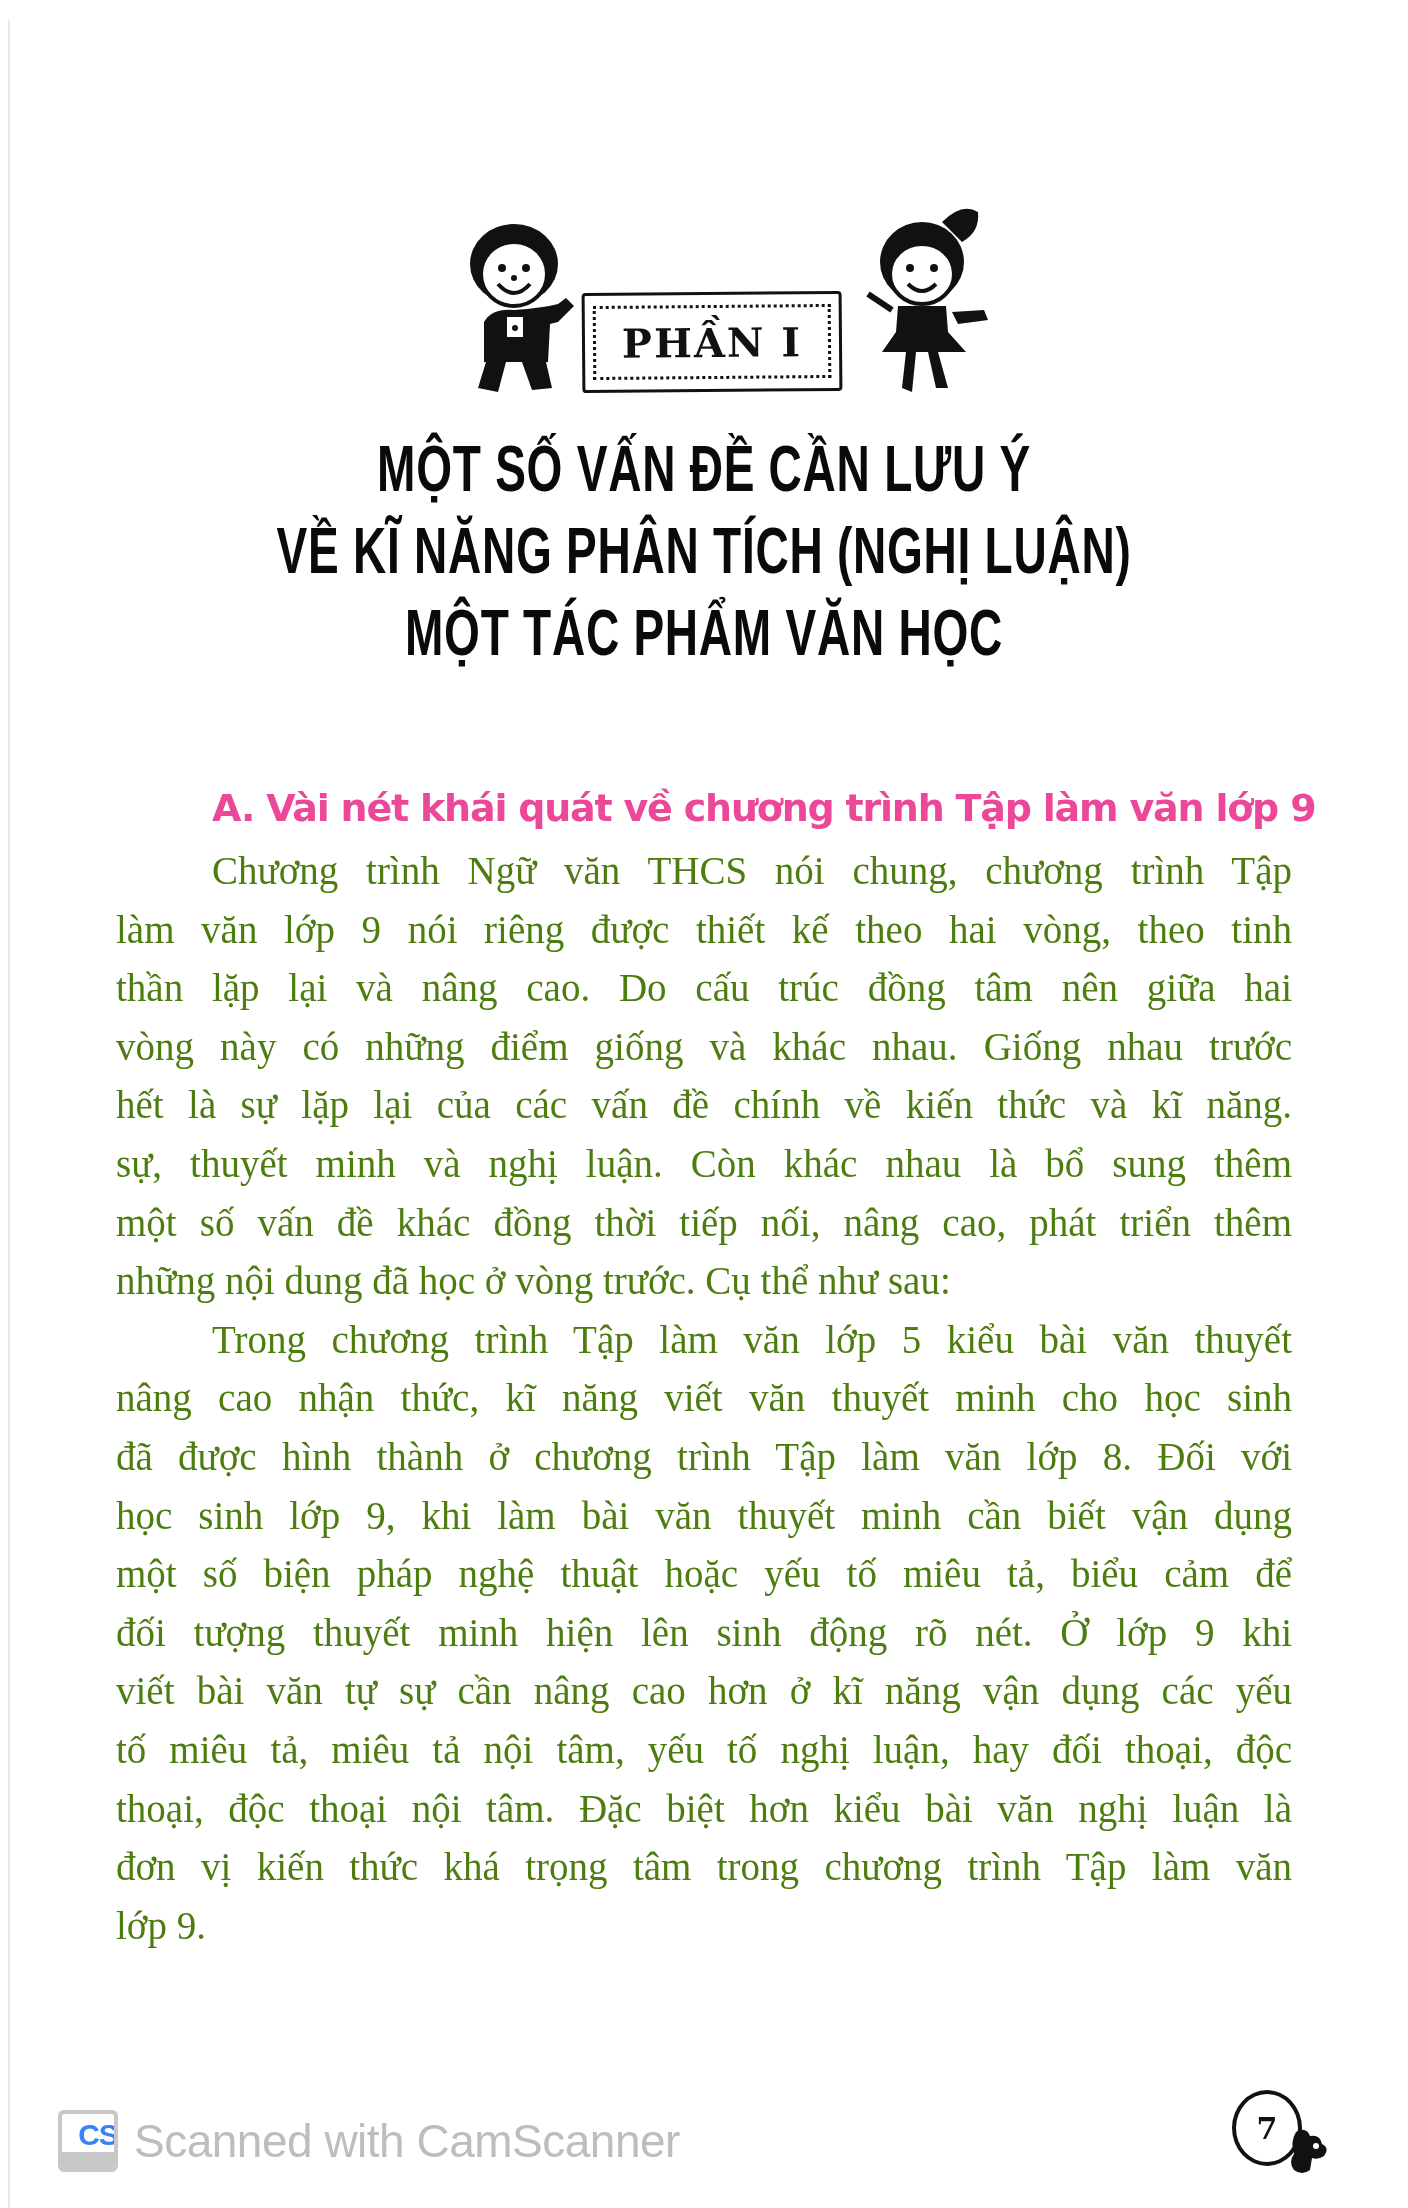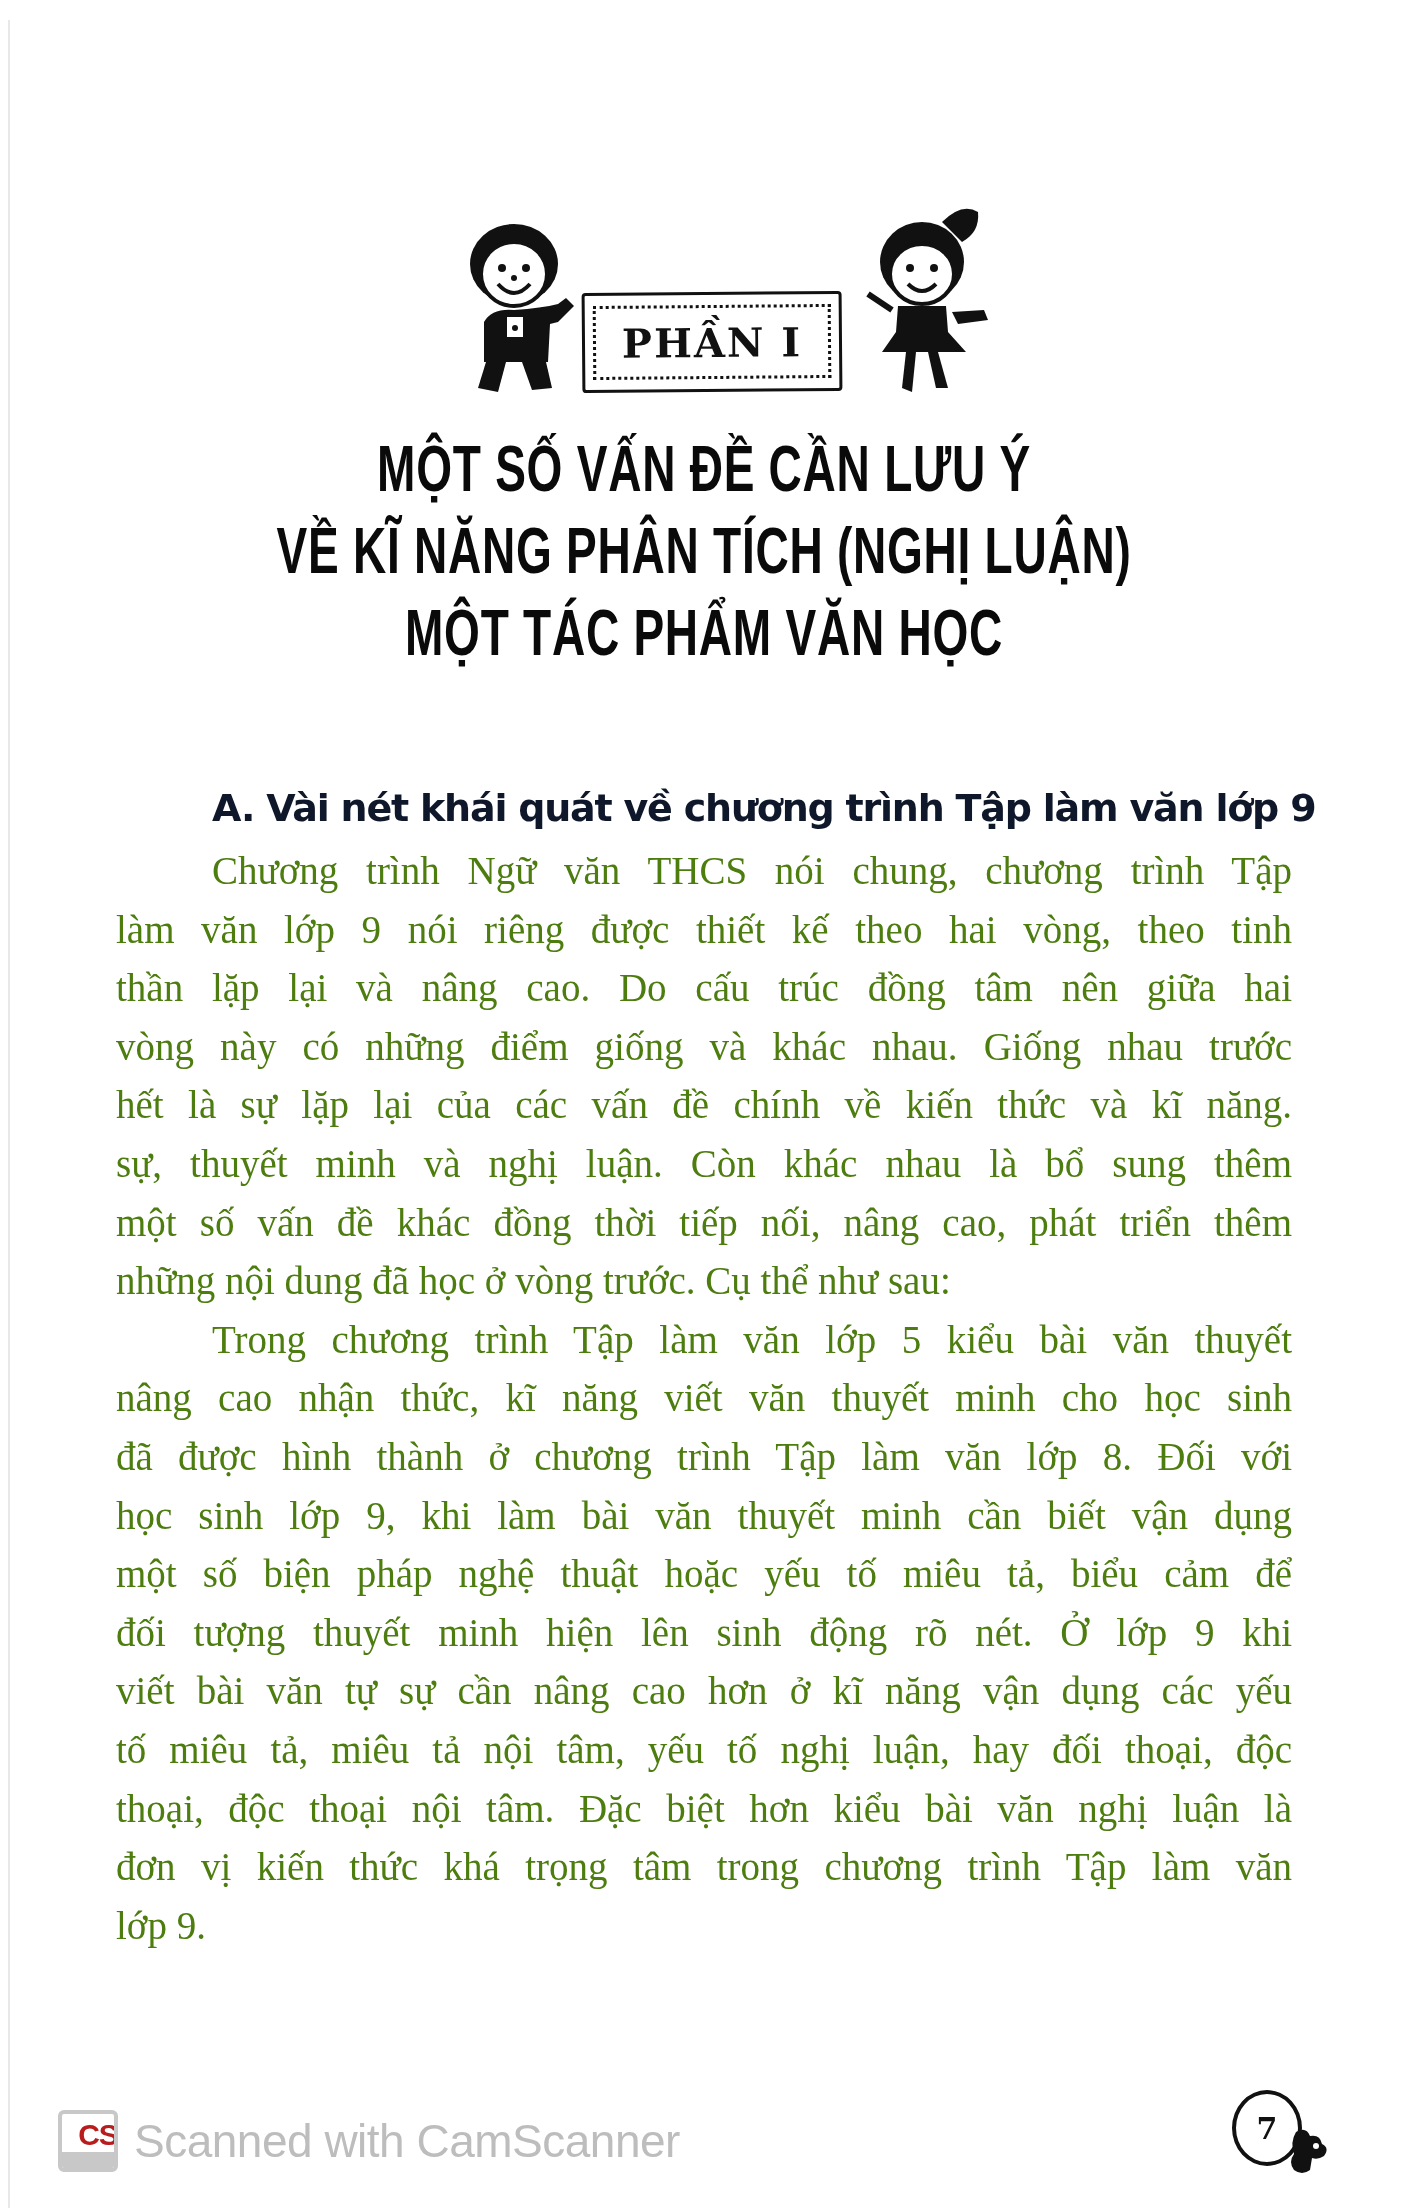--- a/index.html
+++ b/index.html
@@ -82,21 +82,21 @@
     
     .section-heading {
       position: absolute;
       left: 212px; top: 784px;
       font-family: "DejaVu Sans", "Liberation Sans", sans-serif;
       font-weight: bold;
       font-size: 38px;
       line-height: 48px;
       white-space: nowrap;
       letter-spacing: -1.2px;
-      color: #0f172a;
+      color: #ec4899;
     }
     
     .body-text {
       position: absolute;
       left: 116px; top: 842px;
       width: 1176px;
     }
     .line {
       font-family: "Liberation Serif", "DejaVu Serif", serif;
       font-size: 39px;
@@ -126,21 +126,21 @@
       background: #fff;
       overflow: hidden;
     }
     .cs-logo-text {
       position: absolute;
       left: 0; top: 4px; width: 72px;
       text-align: center;
       font-family: "Liberation Sans", "DejaVu Sans", sans-serif;
       font-weight: bold;
       font-size: 30px;
-      color: #b91c1c;
+      color: #3b82f6;
       letter-spacing: -1px;
     }
     .cs-logo-bar {
       position: absolute;
       left: 0; bottom: 0;
       width: 100%; height: 16px;
       background: #c8c8c8;
     }
     .cs-text {
       font-family: "Liberation Sans", "DejaVu Sans", sans-serif;

